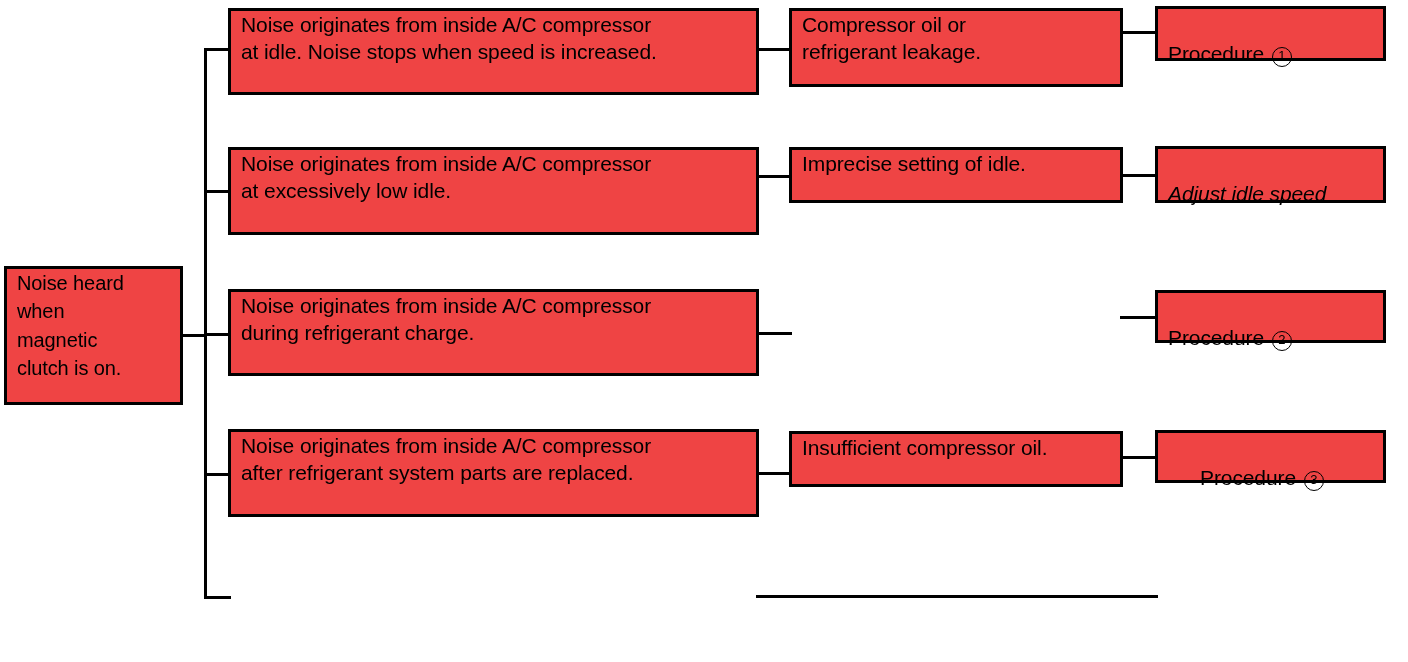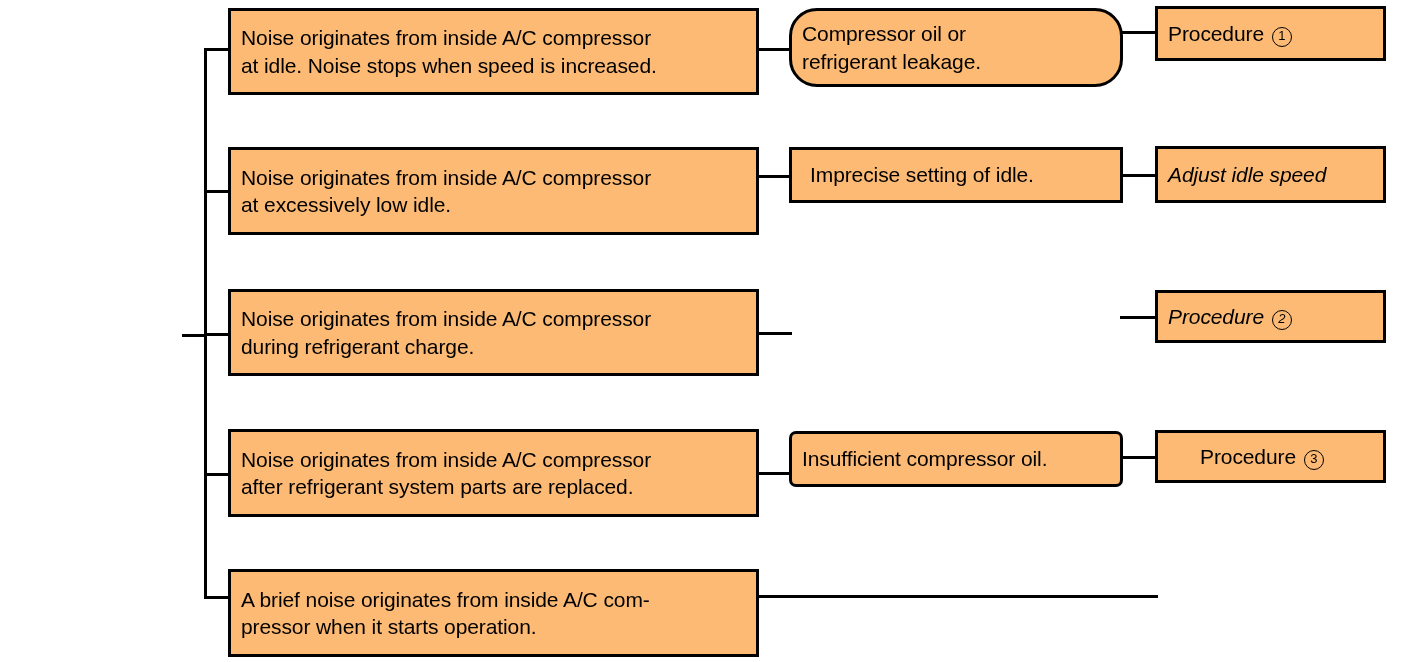--- a/index.html
+++ b/index.html
@@ -12,41 +12,42 @@
     position: relative;
     width: 1408px;
     height: 662px;
     background: #ffffff;
     font-family: "Liberation Sans", "DejaVu Sans", sans-serif;
     overflow: hidden;
   }
   .box {
     position: absolute;
     box-sizing: border-box;
-    background: #fdba74;
+    background: #ef4444;
     border: 3px solid #000000;
     display: flex;
-    align-items: center;
+    align-items: flex-start;
     z-index: 3;
   }
   .box .txt {
     display: block;
     padding: 0 10px;
     color: #000000;
     font-size: 21px;
     line-height: 1.30;
     letter-spacing: -0.1px;
     white-space: pre-line;
   }
   .box.root .txt {
     font-size: 20px;
     line-height: 1.42;
   }
   .box.term .txt {
     font-size: 21px;
+    margin-top: 31px;
   }
   
   .hline {
     position: absolute;
     background: #000000;
     height: 3px;
     z-index: 1;
   }
   .vline {
     position: absolute;
@@ -65,79 +66,81 @@
     font-size: 13px;
     vertical-align: 1px;
     margin-left: 2px;
   }
 </style>
 </head>
 <body>
 
 <div id="canvas">
 
+  <div class="box root" style="left:4px; top:266px; width:179px; height:139px;">
+    <span class="txt">Noise heard
+when
+magnetic
+clutch is on.</span>
+  </div>
 
   <div class="hline" style="left:182px; top:334px; width:25px;"></div>
 
   <div class="vline" style="left:204px; top:48px; height:551px;"></div>
 
   <div class="hline" style="left:204px; top:48px; width:27px;"></div>
   <div class="box" style="left:228px; top:8px; width:531px; height:87px;">
     <span class="txt">Noise originates from inside A/C compressor
 at idle. Noise stops when speed is increased.</span>
   </div>
   <div class="hline" style="left:756px; top:48px; width:36px;"></div>
-  <div class="box" style="left:789px; top:8px; width:334px; height:79px;border-radius:28px;">
+  <div class="box" style="left:789px; top:8px; width:334px; height:79px;">
     <span class="txt">Compressor oil or
 refrigerant leakage.</span>
   </div>
   <div class="hline" style="left:1120px; top:31px; width:38px;"></div>
   <div class="box term" style="left:1155px; top:6px; width:231px; height:55px;">
     <span class="txt"><span>Procedure </span><span class="circnum">1</span></span>
   </div>
 
   <div class="hline" style="left:204px; top:190px; width:27px;"></div>
   <div class="box" style="left:228px; top:147px; width:531px; height:88px;">
     <span class="txt">Noise originates from inside A/C compressor
 at excessively low idle.</span>
   </div>
   <div class="hline" style="left:756px; top:175px; width:36px;"></div>
-  <div class="box" style="left:789px; top:147px; width:334px; height:56px;padding-left:8px;">
+  <div class="box" style="left:789px; top:147px; width:334px; height:56px;">
     <span class="txt">Imprecise setting of idle.</span>
   </div>
   <div class="hline" style="left:1120px; top:174px; width:38px;"></div>
   <div class="box term" style="left:1155px; top:146px; width:231px; height:57px;font-style:italic;">
     <span class="txt">Adjust idle speed</span>
   </div>
 
   <div class="hline" style="left:204px; top:333px; width:27px;"></div>
   <div class="box" style="left:228px; top:289px; width:531px; height:87px;">
     <span class="txt">Noise originates from inside A/C compressor
 during refrigerant charge.</span>
   </div>
   <div class="hline" style="left:756px; top:332px; width:36px;"></div>
   <div class="hline" style="left:1120px; top:316px; width:38px;"></div>
-  <div class="box term" style="left:1155px; top:290px; width:231px; height:53px;font-style:italic;">
+  <div class="box term" style="left:1155px; top:290px; width:231px; height:53px;">
     <span class="txt"><span>Procedure </span><span class="circnum">2</span></span>
   </div>
 
   <div class="hline" style="left:204px; top:473px; width:27px;"></div>
   <div class="box" style="left:228px; top:429px; width:531px; height:88px;">
     <span class="txt">Noise originates from inside A/C compressor
 after refrigerant system parts are replaced.</span>
   </div>
   <div class="hline" style="left:756px; top:472px; width:36px;"></div>
-  <div class="box" style="left:789px; top:431px; width:334px; height:56px;border-radius:7px;">
+  <div class="box" style="left:789px; top:431px; width:334px; height:56px;">
     <span class="txt">Insufficient compressor oil.</span>
   </div>
   <div class="hline" style="left:1120px; top:456px; width:38px;"></div>
   <div class="box term" style="left:1155px; top:430px; width:231px; height:53px;padding-left:32px;">
     <span class="txt"><span>Procedure </span><span class="circnum">3</span></span>
   </div>
 
   <div class="hline" style="left:204px; top:596px; width:27px;"></div>
-  <div class="box" style="left:228px; top:569px; width:531px; height:88px;">
-    <span class="txt">A brief noise originates from inside A/C com-
-pressor when it starts operation.</span>
-  </div>
   <div class="hline" style="left:756px; top:595px; width:402px;"></div>
 
 </div>
 
 </body></html>

